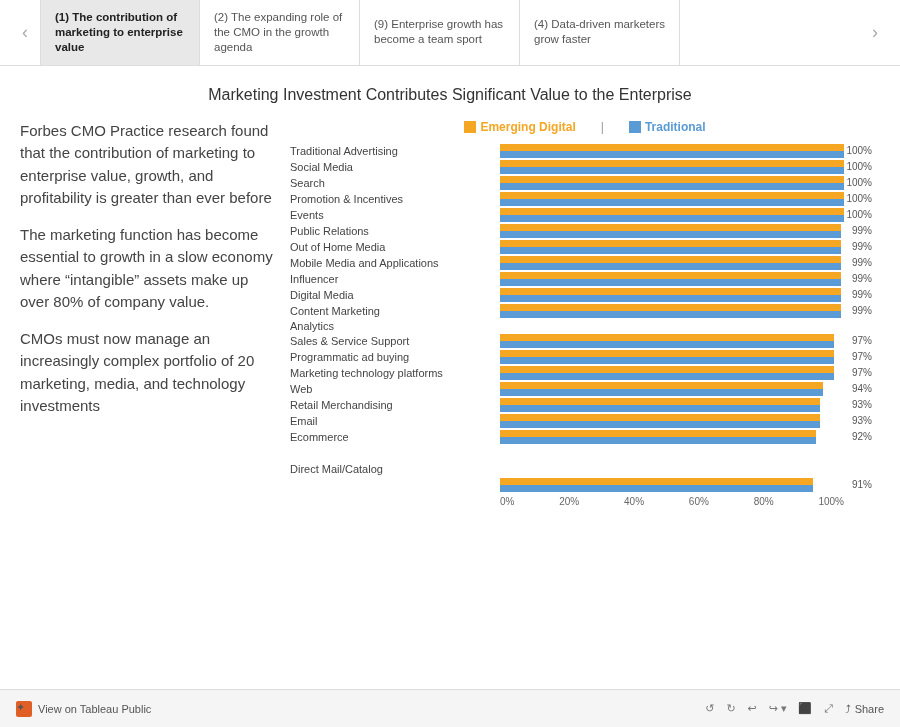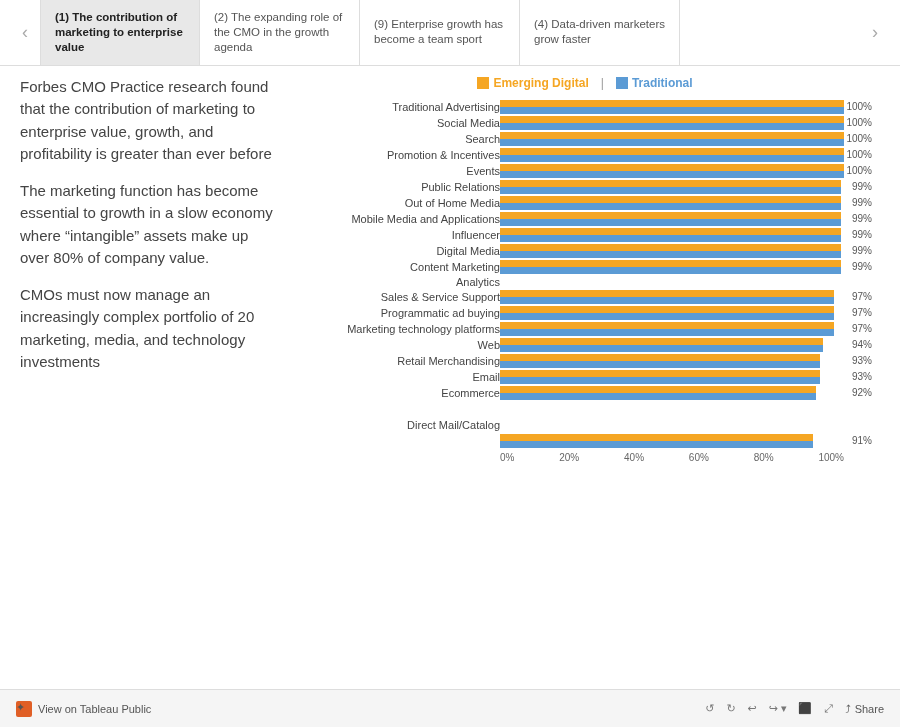--- a/index.html
+++ b/index.html
@@ -13,31 +13,31 @@
     .nav-tab:first-child { border-left: 1px solid #ddd; }
 
     .main-content { padding: 10px 20px; }
     .chart-title { text-align: center; font-size: 16px; color: #333; margin: 10px 0 16px 0; font-weight: normal; }
 
     .content-area { display: flex; }
     .left-text { width: 270px; flex-shrink: 0; padding-right: 10px; font-size: 15px; color: #444; line-height: 1.5; }
     .left-text p { margin-bottom: 14px; }
 
     .chart-area { flex: 1; }
-    .legend { display: flex; gap: 12px; margin-bottom: 10px; font-size: 12px; justify-content: center; }
+    .legend { display: flex; gap: 25px; margin-bottom: 10px; font-size: 12px; justify-content: center; }
     .legend-item { display: flex; align-items: center; gap: 4px; cursor: pointer; }
     .legend-dot-emerging { width: 12px; height: 12px; background: #f5a623; }
     .legend-dot-traditional { width: 12px; height: 12px; background: #5b9bd5; }
     .legend-label-emerging { color: #f5a623; font-weight: bold; }
     .legend-label-traditional { color: #5b9bd5; font-weight: bold; }
     .legend-sep { color: #999; }
 
     .chart-rows { }
     .chart-row { display: flex; align-items: center; margin-bottom: 2px; }
-    .row-label { width: 210px; flex-shrink: 0; text-align: right; padding-right: 0; font-size: 11px; color: #444; }
+    .row-label { width: 210px; flex-shrink: 0; padding-right: 0; font-size: 11px; color: #444; }
     .bar-container { flex: 1; position: relative; height: 14px; }
     .bar-emerging { height: 7px; background: #f5a623; position: absolute; top: 0; left: 0; }
     .bar-traditional { height: 7px; background: #5b9bd5; position: absolute; bottom: 0; left: 0; }
     .bar-pct { position: absolute; right: -28px; top: 1px; font-size: 10px; color: #555; }
 
     .x-axis { display: flex; margin-top: 4px; padding-left: 210px; }
     .x-axis-labels { flex: 1; display: flex; justify-content: space-between; font-size: 10px; color: #666; }
 
     .bottom-bar { position: absolute; bottom: 0; left: 0; right: 0; height: 38px; background: #f5f5f5; border-top: 1px solid #ddd; display: flex; align-items: center; justify-content: space-between; padding: 0 16px; }
     .tableau-link { display: flex; align-items: center; gap: 6px; font-size: 11px; color: #555; cursor: pointer; }
@@ -54,20 +54,21 @@
   <div class="nav-tabs" id="nav-tabs-container">
       <div class="nav-tab active">(1) The contribution of marketing to enterprise value</div>
       <div class="nav-tab">(2) The expanding role of the CMO in the growth agenda</div>
       <div class="nav-tab">(9) Enterprise growth has become a team sport</div>
       <div class="nav-tab">(4) Data-driven marketers grow faster</div>
     </div>
   <div class="nav-arrow">›</div>
 </div>
 
 <div class="main-content">
+  <div class="chart-title">Marketing Investment Contributes Significant Value to the Enterprise</div>
 
   <div class="content-area">
 
     <div class="left-text" id="left-text-container">
         <p>Forbes CMO Practice research found that the contribution of marketing to enterprise value, growth, and profitability is greater than ever before</p>
         <p>The marketing function has become essential to growth in a slow economy where “intangible” assets make up over 80% of company value.</p>
         <p>CMOs must now manage an increasingly complex portfolio of 20 marketing, media, and technology investments</p>
       </div>
 
     <div class="chart-area">

